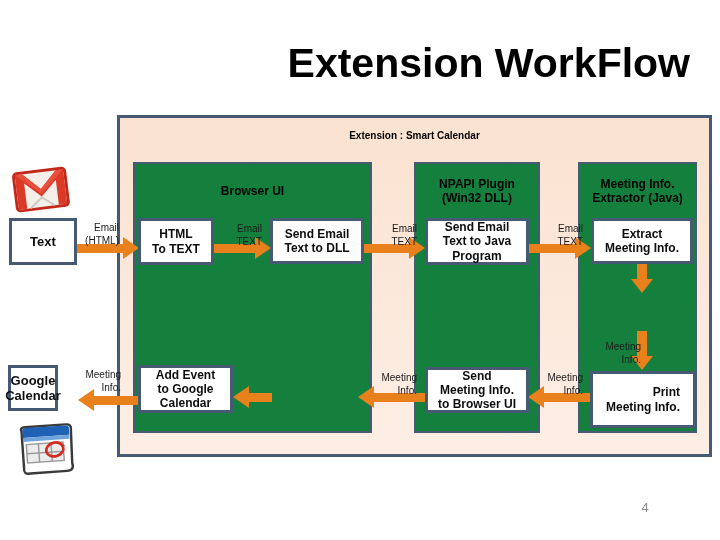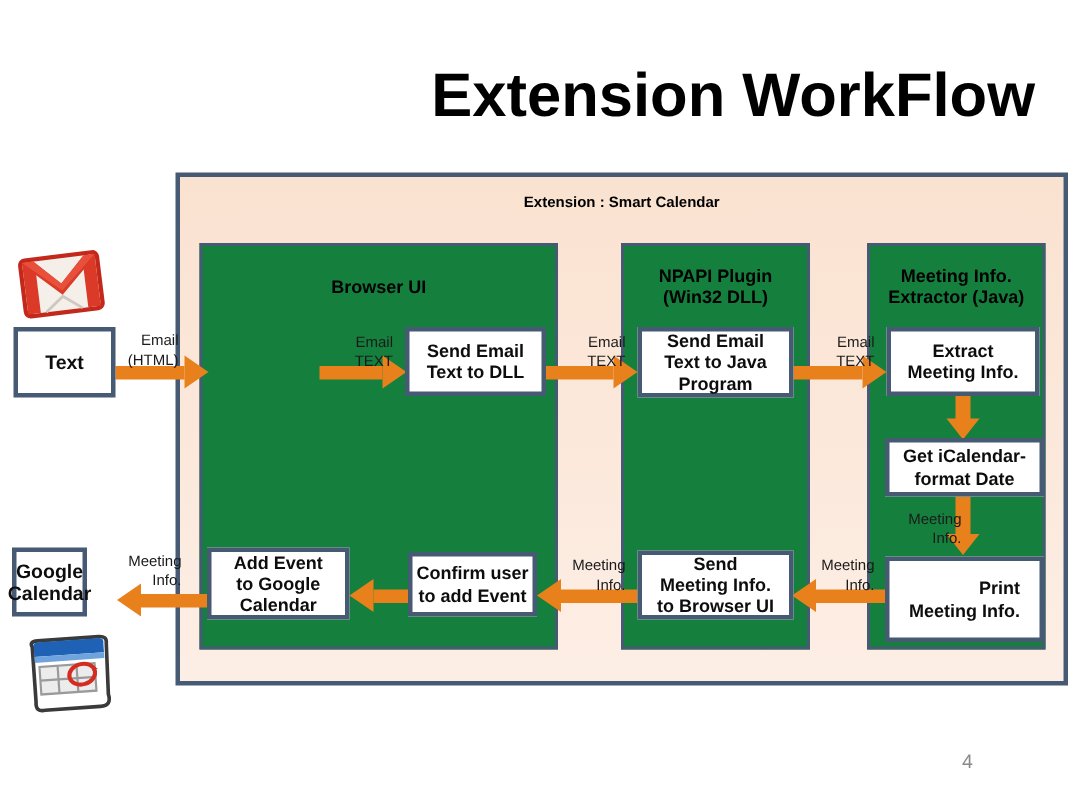--- a/index.html
+++ b/index.html
@@ -129,36 +129,34 @@
   <div class="edge-label" style="left:593px; top:340px;">Meeting
 Info.</div>
   <div class="edge-label" style="left:535px; top:371px;">Meeting
 Info.</div>
   <div class="edge-label" style="left:369px; top:371px;">Meeting
 Info.</div>
   <div class="edge-label" style="left:73px; top:368px;">Meeting
 Info.</div>
 
   <div class="node node-big" style="left:9px;   top:218px; width:68px;  height:47px;">Text</div>
+  <div class="node" style="left:138px; top:218px; width:76px;  height:47px;">HTML
+To TEXT</div>
   <div class="node" style="left:270px; top:218px; width:94px;  height:46px;">Send Email
 Text to DLL</div>
   <div class="node" style="left:425px; top:218px; width:104px; height:47px;">Send Email
 Text to Java
 Program</div>
   <div class="node" style="left:591px; top:218px; width:102px; height:46px;">Extract
 Meeting Info.</div>
-  <div class="node" style="left:590px; top:292px; width:106px; height:39px;">Get iCalendar-
-format Date</div>
   <div class="node" style="left:590px; top:371px; width:106px; height:57px;text-align:right;">Print
 Meeting Info.</div>
   <div class="node" style="left:425px; top:367px; width:104px; height:46px;">Send
 Meeting Info.
 to Browser UI</div>
-  <div class="node" style="left:272px; top:368px; width:86px;  height:43px;">Confirm user
-to add Event</div>
   <div class="node" style="left:138px; top:365px; width:95px;  height:48px;">Add Event
 to Google
 Calendar</div>
   <div class="node node-big" style="left:8px;   top:365px; width:50px;  height:46px;">Google
 Calendar</div>
 
   <div class="icon-wrap" style="left:11px; top:165px; width:60px; height:50px;">
     <svg width="60" height="50" viewBox="0 0 64 52">
       <g transform="rotate(-7 32 26)">
         <rect x="3" y="4" width="58" height="43" rx="5" fill="#c3281b"></rect>

